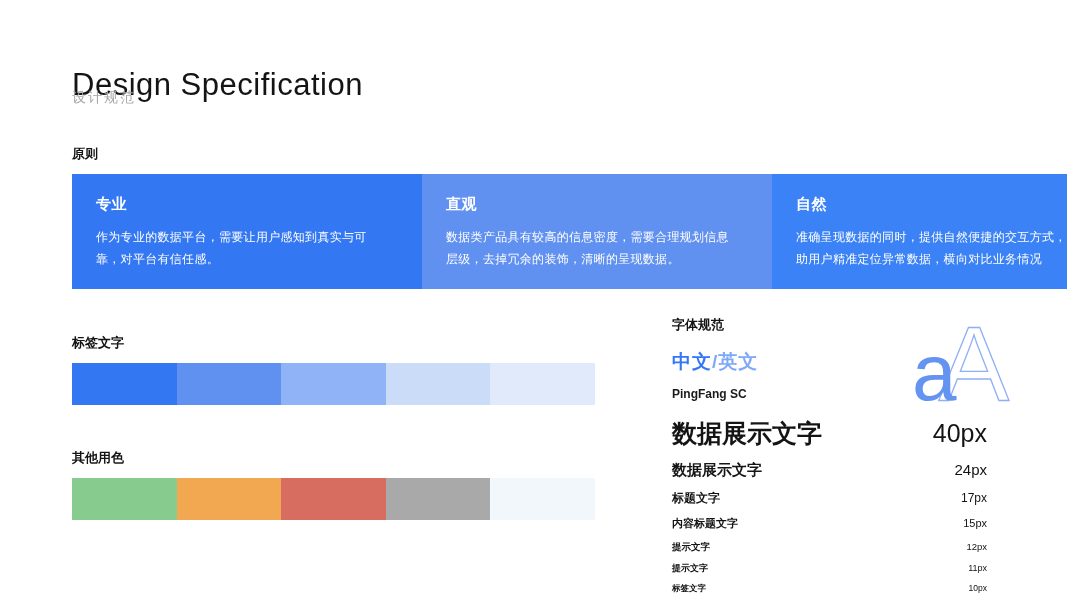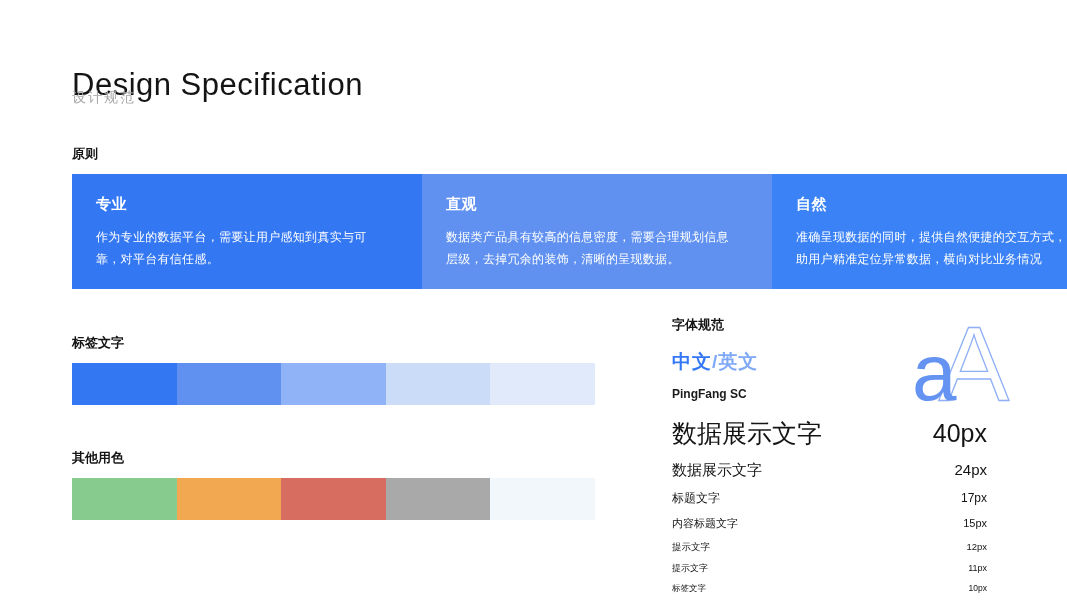--- a/index.html
+++ b/index.html
@@ -59,21 +59,21 @@
     margin-left: -18px;
     font-size: 106px; line-height: 1; font-weight: 400;
     color: transparent;
     -webkit-text-stroke: 1.3px #8fb0f5;
   }
   .size-list { margin-top: 16px; }
   .size-row {
     display: flex; justify-content: space-between; align-items: baseline;
     color: #141414;
   }
-  .size-row .sr-label { font-weight: 400; }
+  .size-row .sr-label { font-weight: 700; }
   .sz0 { font-size: 25px; margin-bottom: 11px; font-weight: 500; }
   .sz1 { font-size: 15px; margin-bottom: 10px; }
   .sz2 { font-size: 12px; margin-bottom: 9px; }
   .sz3 { font-size: 11px; margin-bottom: 10px; }
   .sz4 { font-size: 9.5px; margin-bottom: 8px; }
   .sz5 { font-size: 9px;  margin-bottom: 8px; }
   .sz6 { font-size: 8.5px; }
 </style>
 </head>
 <body>

